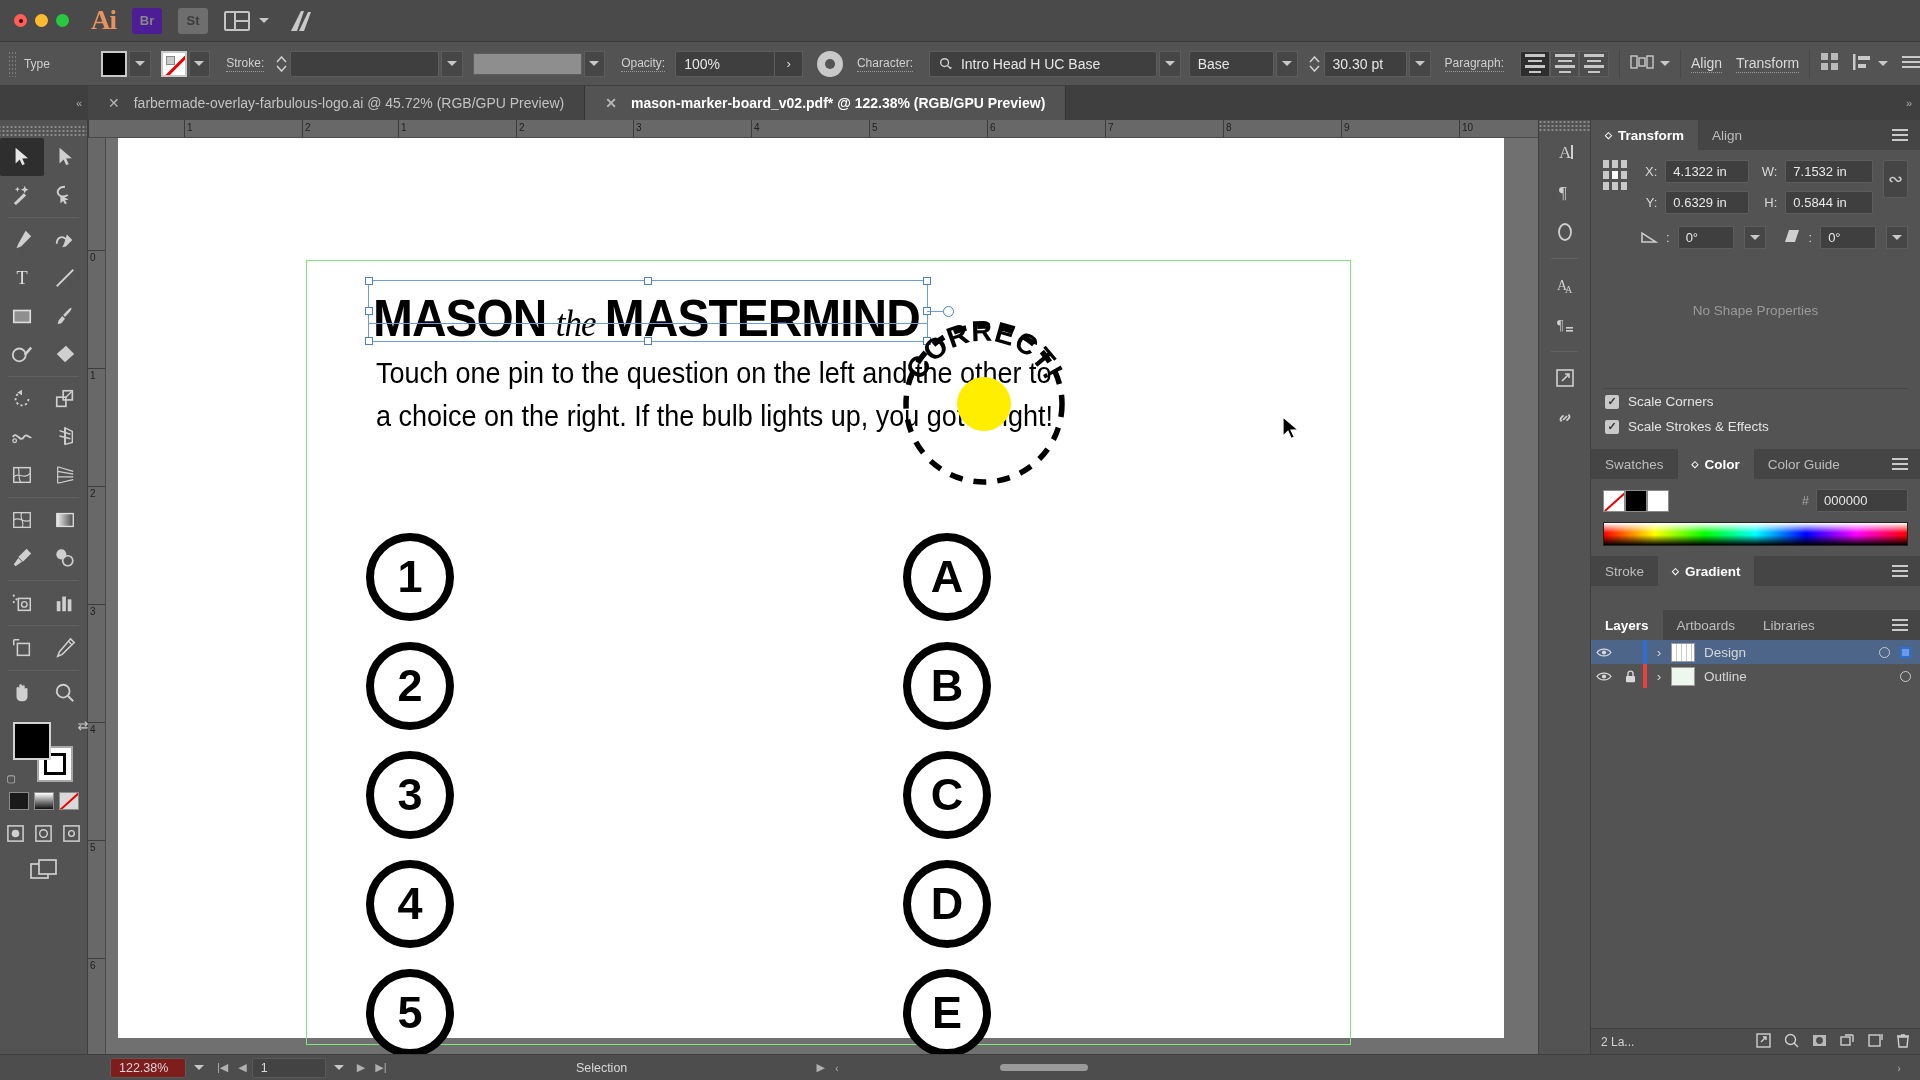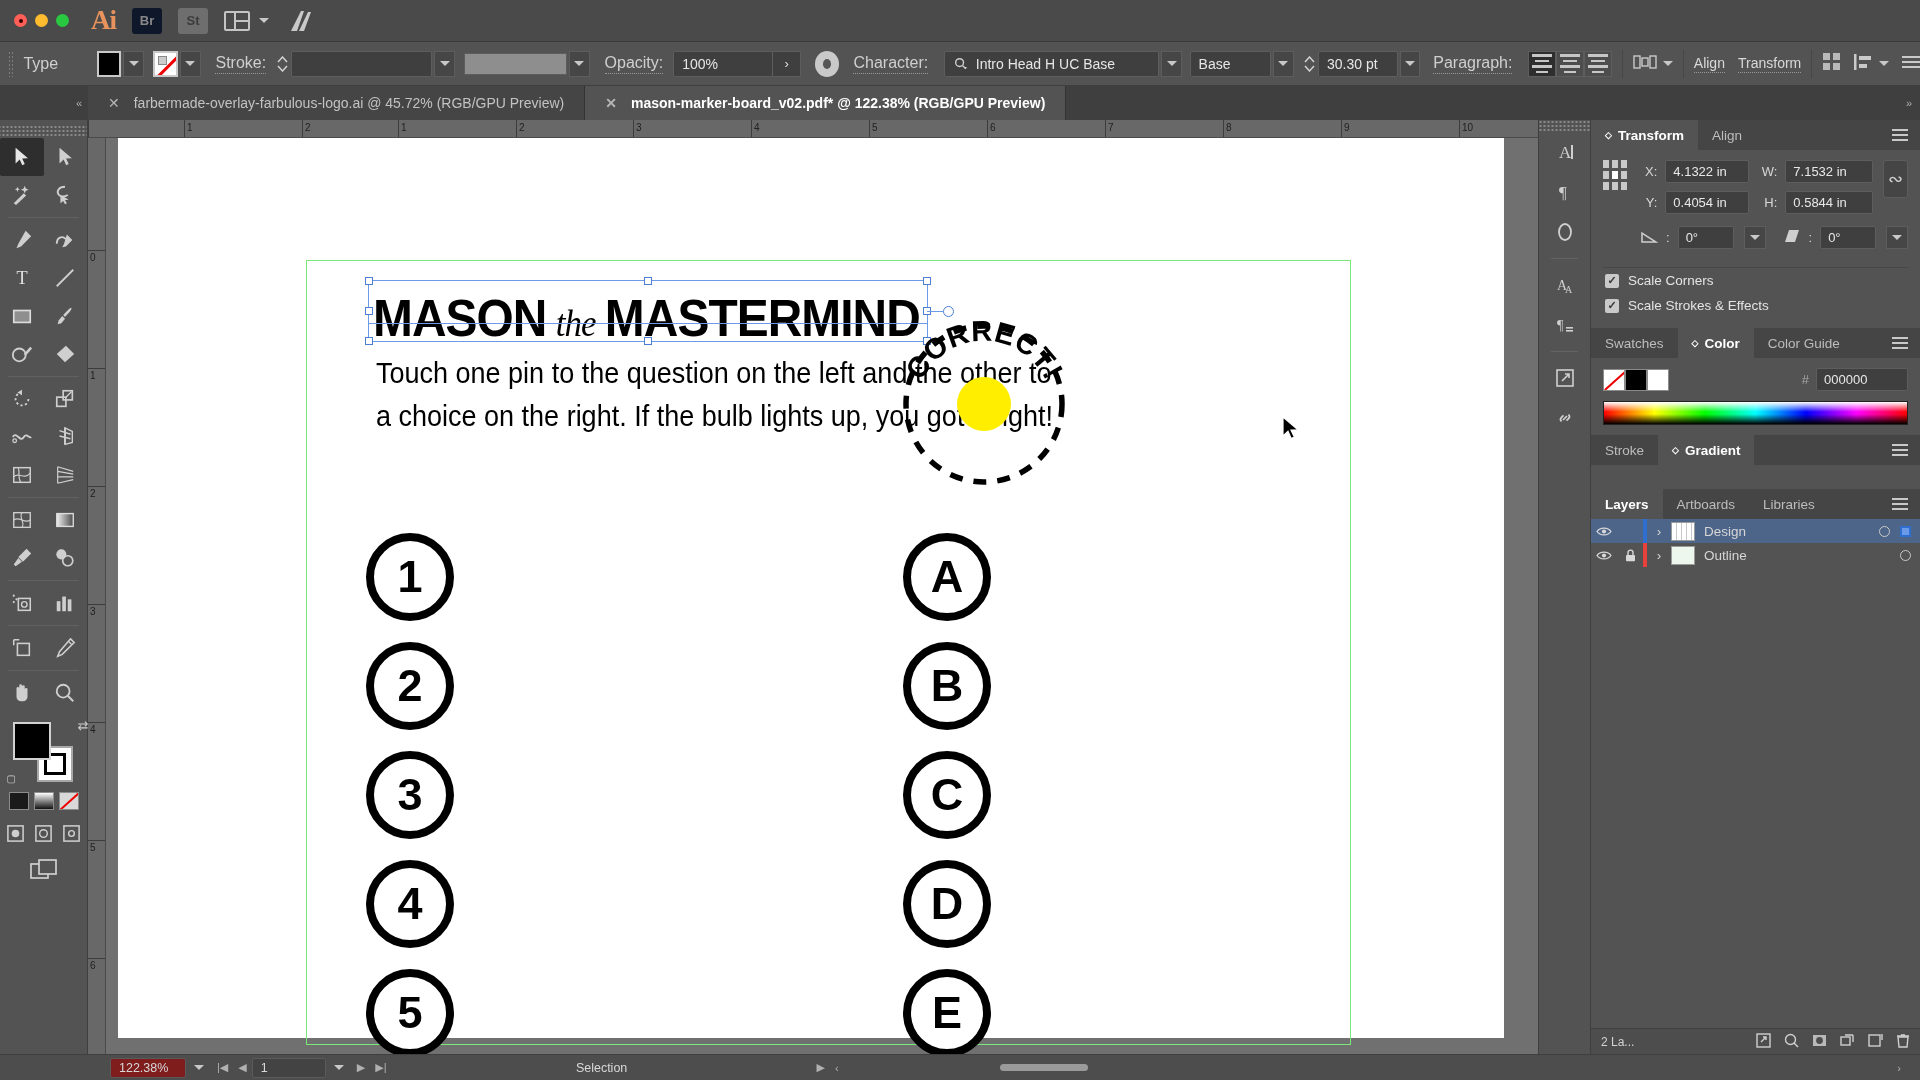--- a/index.html
+++ b/index.html
@@ -25,21 +25,21 @@
   .dot.red::after{content:""; display:block; width:4px;height:4px;border-radius:50%;background:#3b0000;margin:4.5px auto;}
   .ai-logo {
     margin-left:22px; font-family:"Liberation Serif", serif; font-size:27px;
     color:#e8935e; font-weight:bold; letter-spacing:-1px;
   }
   .app-chip {
     width:30px;height:26px;border-radius:3px;background:#6e6e6e;color:#3c3c3c;
     display:flex;align-items:center;justify-content:center;font-size:13px;font-weight:bold;
     margin-left:16px;
   }
-  .app-chip.dim{background:#0f172a;color:#888;}
+  .app-chip.dim{background:#4c1d95;color:#888;}
   .arrange-icon{ margin-left:16px; width:26px;height:20px; border:2px solid #c4c4c4; border-radius:2px; position:relative;}
   .arrange-icon::before{content:"";position:absolute;left:8px;top:0;bottom:0;width:2px;background:#c4c4c4;}
   .arrange-icon::after{content:"";position:absolute;left:8px;right:0;top:7px;height:2px;background:#c4c4c4;}
   .chev{ width:0;height:0;border-left:5px solid transparent;border-right:5px solid transparent;border-top:5px solid #c8c8c8; }
   .sail { margin-left:18px; width:26px;height:24px; }
   .tb-right { margin-left:auto; display:flex; align-items:center; gap:0; padding-right:14px;}
   .bulb { width:34px; display:flex; justify-content:center; }
   .vsep { width:1px; height:24px; background:#5e5e5e; margin:0 14px; }
   .layout-btn { display:flex; align-items:center; gap:10px; font-weight:bold; font-size:15px; color:#e2e2e2; }
   .stock-search {
@@ -49,21 +49,21 @@
 
   
   .ctrlbar {
     position:absolute; left:0; top:42px; width:1920px; height:44px;
     background:#535353; border-bottom:1px solid #3f3f3f;
     display:flex; align-items:center; gap:0; padding-left:8px;
   }
   .grip { width:8px; height:26px;
     background-image:radial-gradient(#7d7d7d 1px, transparent 1px);
     background-size:3px 4px; margin-right:8px; }
-  .ctrl-label { font-size:16px; color:#cfcfcf; margin-right:10px; }
+  .ctrl-label { font-size:12px; color:#cfcfcf; margin-right:10px; }
   .dotted { border-bottom:1px dotted #9a9a9a; padding-bottom:1px; }
   .swatch-box { width:26px;height:26px; border:2px solid #c9c9c9; background:#000; }
   .swatch-none { width:26px;height:26px; border:2px solid #c9c9c9; background:#fff; position:relative; overflow:hidden; }
   .swatch-none::after{content:"";position:absolute;left:-4px;top:11px;width:36px;height:2.5px;background:#e00;transform:rotate(-45deg);}
   .swatch-none::before{content:"";position:absolute;left:3px;top:3px;width:7px;height:7px;background:#ccc;border:1px solid #888;}
   .mini-dd { width:22px;height:26px; background:#464646; border:1px solid #5d5d5d; display:flex;align-items:center;justify-content:center; margin-left:2px;}
   .fld {
     height:26px; background:#3f3f3f; border:1px solid #5d5d5d; border-radius:2px;
     display:flex; align-items:center; padding:0 8px; color:#e6e6e6; font-size:14px;
   }
@@ -795,21 +795,21 @@
         </div>
         <div style="flex:1">
           <div class="xyrow">
             <span class="flab">X:</span>
             <div class="finput w84">4.1322 in</div>
             <span class="flab">W:</span>
             <div class="finput w88">7.1532 in</div>
           </div>
           <div class="xyrow">
             <span class="flab">Y:</span>
-            <div class="finput w84">0.4054 in</div>
+            <div class="finput w84">0.6329 in</div>
             <span class="flab">H:</span>
             <div class="finput w88">0.5844 in</div>
           </div>
         </div>
         <div class="chain">∾</div>
       </div>
       <div class="xyrow" style="margin-top:4px; padding-left:38px;">
         <span>
           <svg width="17" height="14" viewBox="0 0 17 14">
               <path d="M1 13 L15 13 L1 4 Z" fill="none" stroke="#cfcfcf" stroke-width="1.5"></path>
@@ -826,20 +826,21 @@
             </svg>
         </span>
         <span style="font-size:13px;color:#d7d7d7">:</span>
         <div class="finput w56">0°</div>
         <div class="mini-dd" style="height:23px">
             <span class="chev"></span>
           </div>
       </div>
     </div>
 
+    <div class="noshape">No Shape Properties</div>
     <div class="hr"></div>
     <div class="ckrow">
       <span class="ck">✓</span>
       <span>Scale Corners</span>
     </div>
     <div class="ckrow">
       <span class="ck">✓</span>
       <span>Scale Strokes &amp; Effects</span>
     </div>
     <div style="height:10px"></div>

